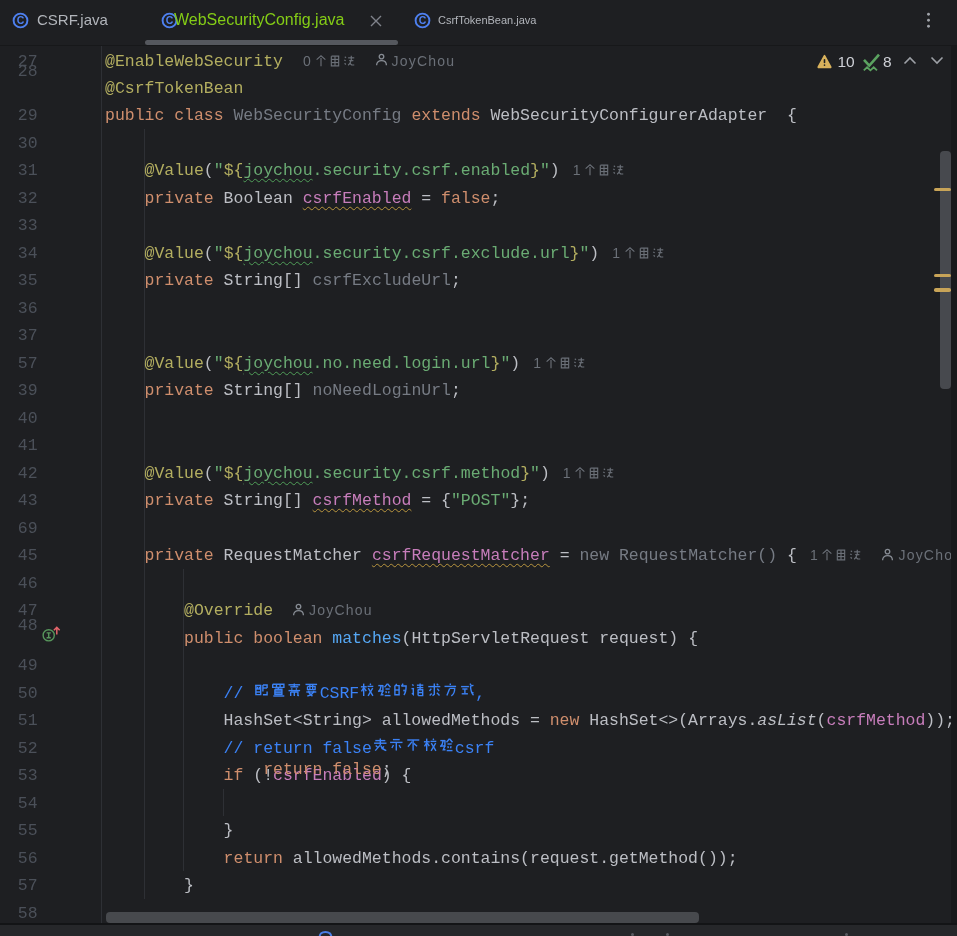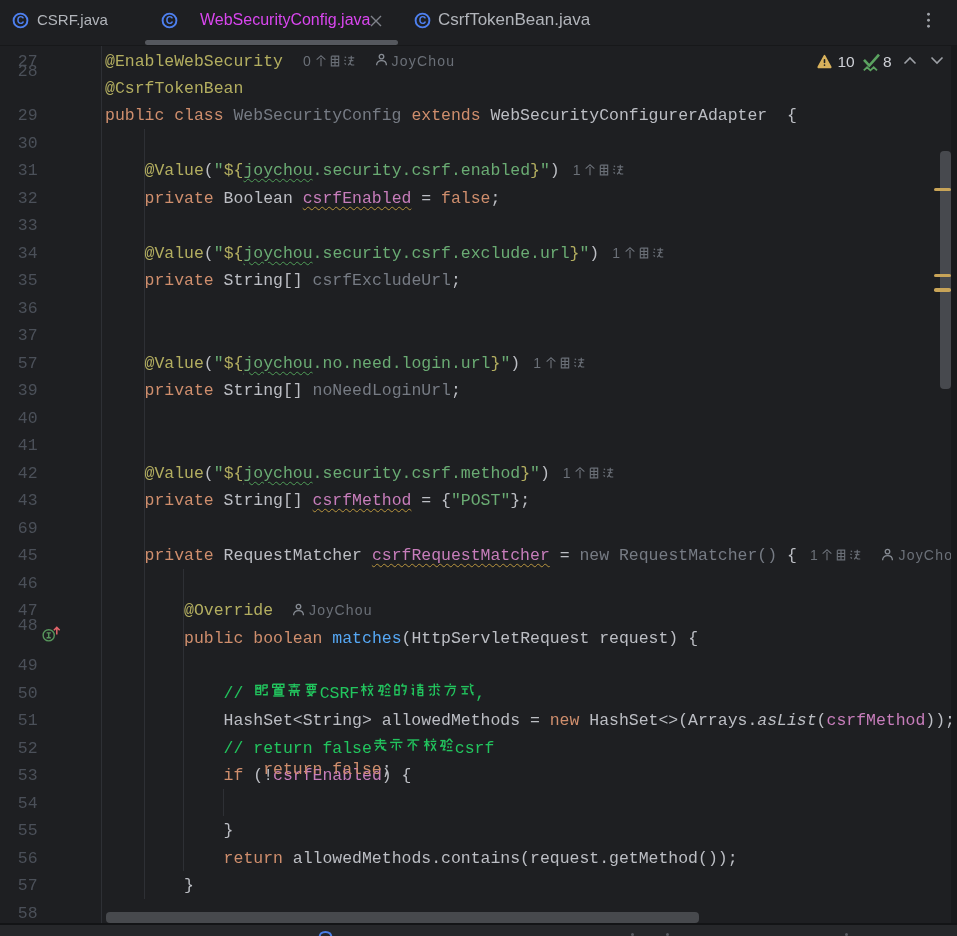--- a/index.html
+++ b/index.html
@@ -7,21 +7,21 @@
 .abs{position:absolute}
 .ln{position:absolute;left:0;width:37.6px;text-align:right;color:#4B5059;
     font-family:"Liberation Mono",monospace;font-size:16.48px;line-height:27.484px;height:27.484px;padding-top:1px}
 .cl{position:absolute;left:105px;right:0;height:27.484px;line-height:27.484px;padding-top:1px;
     font-family:"Liberation Mono",monospace;font-size:16.48px;white-space:pre;color:#BCBEC4;overflow:hidden}
 .kw{color:#CF8E6D}
 .an{color:#B3AE60}
 .st{color:#6AAB73}
 .fl{color:#C77DBB}
 .md{color:#56A8F5}
-.cm{color:#22c55e}
+.cm{color:#3b82f6}
 .dim{color:#767B84}
 .wvy{text-decoration:underline;text-decoration-style:wavy;text-decoration-color:#B8953E;text-decoration-thickness:1px;text-underline-offset:2.5px}
 .wvg{text-decoration:underline;text-decoration-style:wavy;text-decoration-color:#4F9E58;text-decoration-thickness:1px;text-underline-offset:2.5px}
 .inl{color:#6B7078;font-family:"Liberation Sans",sans-serif;font-size:14px;margin-left:13px}
 .auth{color:#6B7078;font-family:"Liberation Sans",sans-serif;font-size:14px;letter-spacing:1.2px;margin-left:4px}
 .cj{width:16.6px;height:16px;display:inline-block;vertical-align:-0.5px;stroke:currentColor;fill:none;stroke-width:1.4}
 .cji{width:14px;height:14px;display:inline-block;vertical-align:-2px;stroke:currentColor;fill:none;stroke-width:1.3}
 .person{width:13px;height:13px;display:inline-block;vertical-align:-0.5px;margin-left:19px}
 .guide{position:absolute;width:1px;background:#2E3035}
 .tabtxt{font-size:15px;color:#B2B5BB;position:absolute;top:0;line-height:40px;height:40px}
@@ -185,29 +185,29 @@
 <div class="abs" style="left:0;top:0;width:957px;height:46px;background:#1E1F22"></div>
 <svg class="abs" style="left:12px;top:11.5px" width="17" height="17" viewBox="0 0 17 17">
     <circle cx="8.5" cy="8.5" r="6.9" fill="none" stroke="#4E80F0" stroke-width="1.9"></circle>
     <text x="8.5" y="12.2" text-anchor="middle" font-family="Liberation Sans" font-size="10.5" font-weight="bold" fill="#4E80F0">C</text>
   </svg>
 <span class="tabtxt abs" style="left:37px">CSRF.java</span>
 <svg class="abs" style="left:161px;top:11.5px" width="17" height="17" viewBox="0 0 17 17">
     <circle cx="8.5" cy="8.5" r="6.9" fill="none" stroke="#4E80F0" stroke-width="1.9"></circle>
     <text x="8.5" y="12.2" text-anchor="middle" font-family="Liberation Sans" font-size="10.5" font-weight="bold" fill="#4E80F0">C</text>
   </svg>
-<span class="tabtxt abs" style="left:200px;color:#d946ef;font-size:16px">WebSecurityConfig.java</span>
+<span class="tabtxt abs" style="left:174px;color:#84cc16;font-size:16px">WebSecurityConfig.java</span>
 <svg class="abs" style="left:368.5px;top:13.5px" width="14" height="14" viewBox="0 0 14 14">
     <path d="M2 2 L12 12 M12 2 L2 12" stroke="#7F838B" stroke-width="1.4"></path>
   </svg>
 <svg class="abs" style="left:414px;top:11.5px" width="17" height="17" viewBox="0 0 17 17">
     <circle cx="8.5" cy="8.5" r="6.9" fill="none" stroke="#4E80F0" stroke-width="1.9"></circle>
     <text x="8.5" y="12.2" text-anchor="middle" font-family="Liberation Sans" font-size="10.5" font-weight="bold" fill="#4E80F0">C</text>
   </svg>
-<span class="tabtxt abs" style="left:438px;font-size:17px">CsrfTokenBean.java</span>
+<span class="tabtxt abs" style="left:438px;font-size:11px">CsrfTokenBean.java</span>
 <svg class="abs" style="left:925px;top:12px" width="7" height="17" viewBox="0 0 7 17">
     <circle cx="3.5" cy="2.2" r="1.45" fill="#A0A3A9"></circle>
     <circle cx="3.5" cy="8.2" r="1.45" fill="#A0A3A9"></circle>
     <circle cx="3.5" cy="14.2" r="1.45" fill="#A0A3A9"></circle>
   </svg>
 <div class="abs" style="left:144.5px;top:39.5px;width:253px;height:5.5px;border-radius:3px;background:#55585E"></div>
 <div class="abs" style="left:0;top:45.4px;width:957px;height:1px;background:#17181A"></div>
 <div class="guide" style="left:101px;top:46px;height:879px"></div>
 <div class="guide" style="left:143.9px;top:129.0px;height:769.6px"></div>
 <div class="guide" style="left:183.4px;top:568.7px;height:302.3px"></div>

